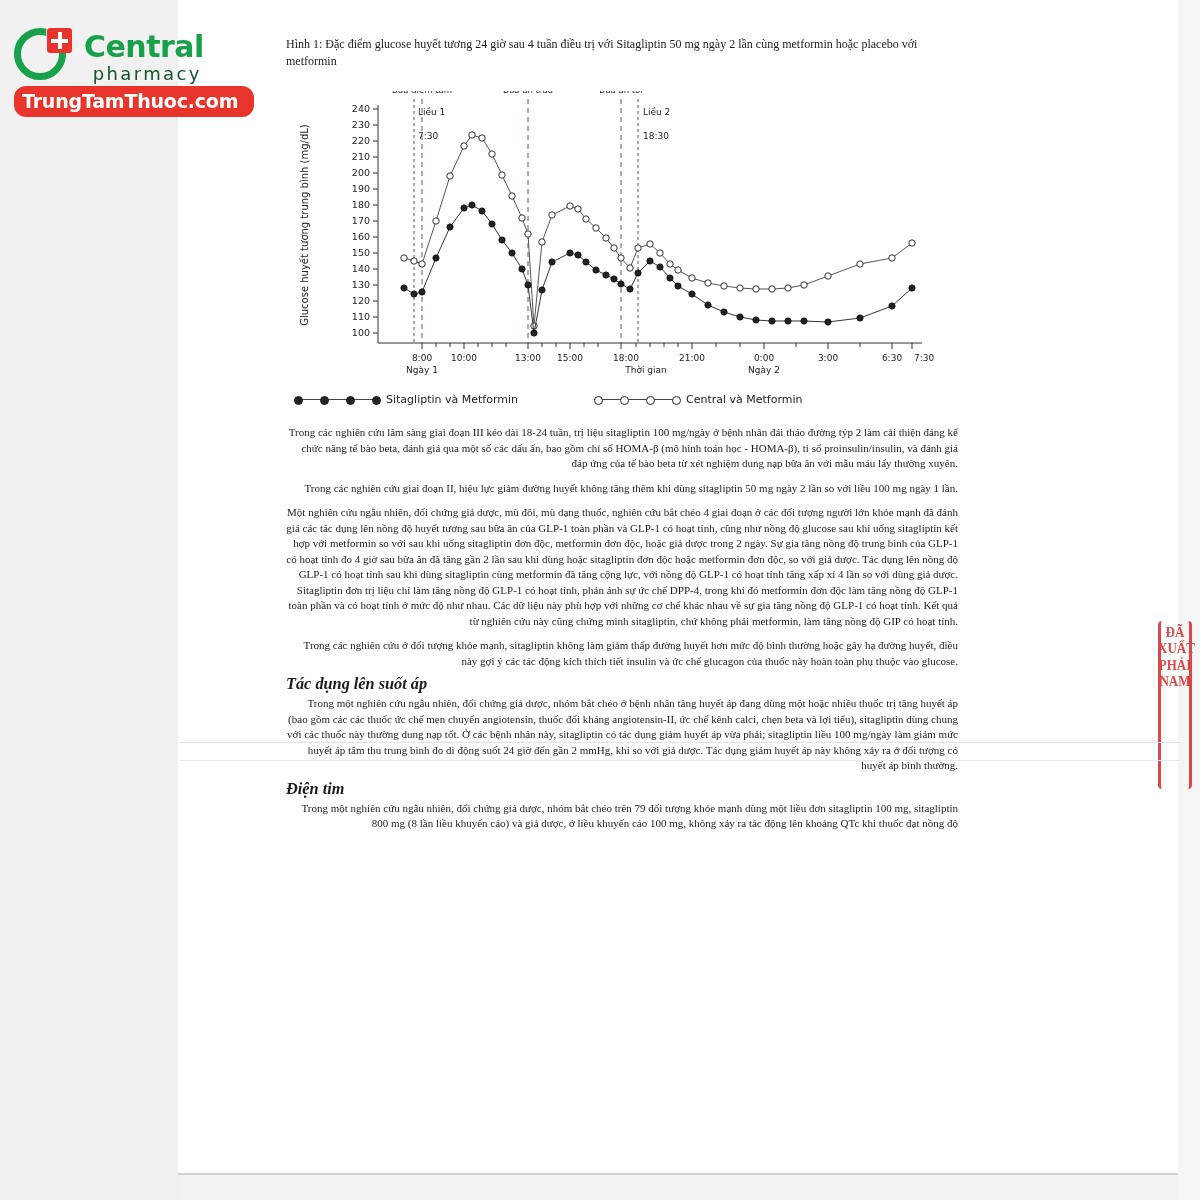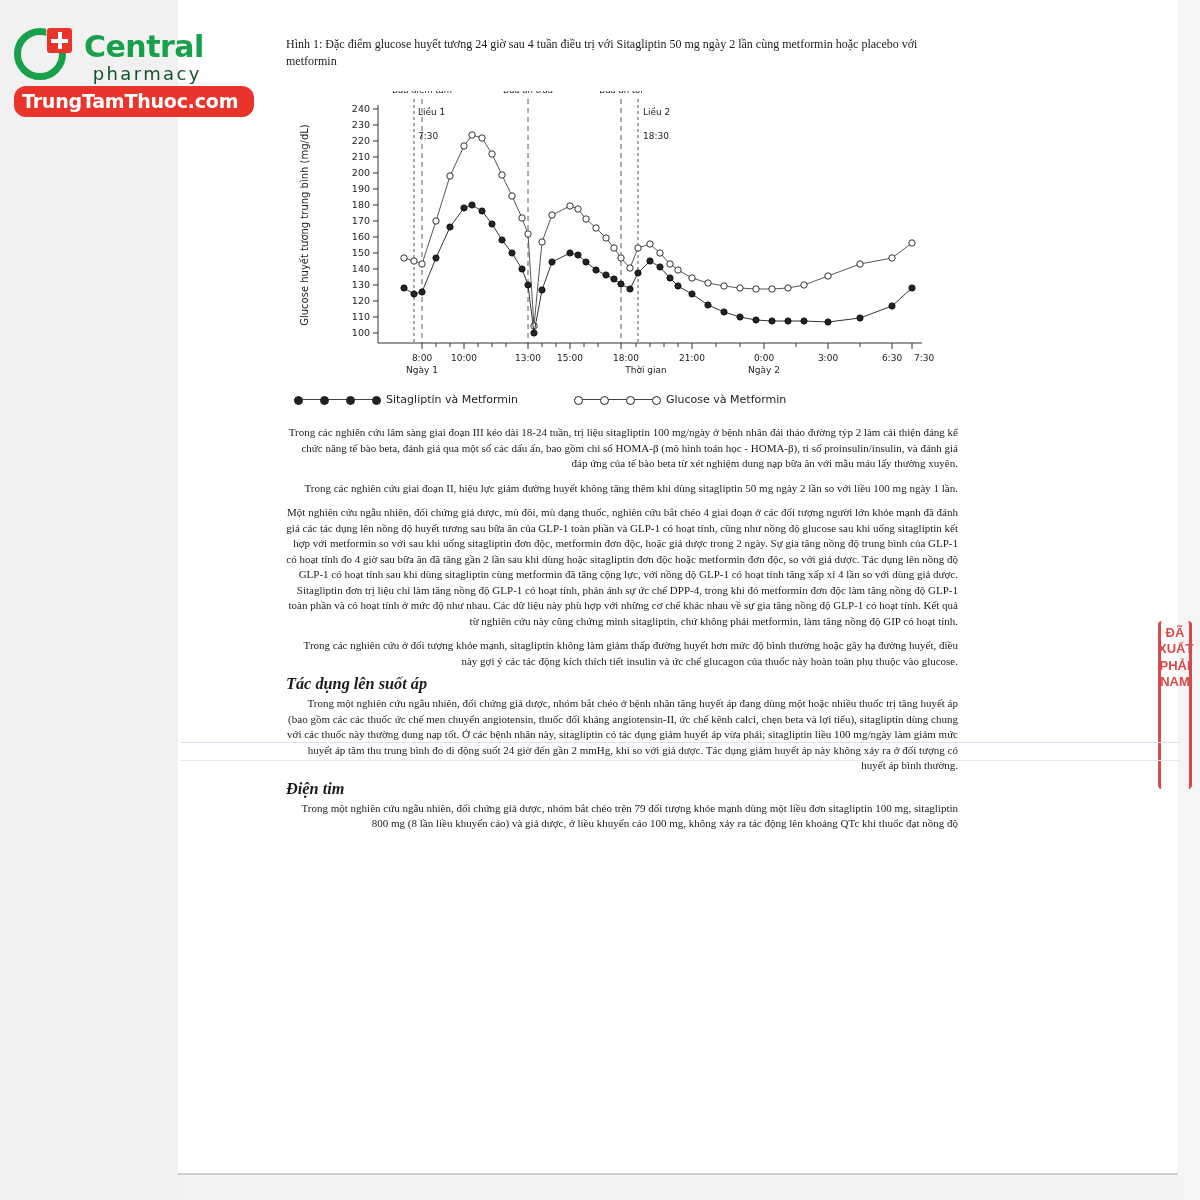--- a/index.html
+++ b/index.html
@@ -59,33 +59,33 @@
   }
   .fig-caption{font-size:12px;line-height:1.38;margin:0 0 22px 0;}
   .para{font-size:11px;line-height:1.41;margin:0 0 0 0;text-align:right;}
   .para + .para{margin-top:9px;}
   .sec-head{font-size:16.3px;line-height:1.41;font-style:italic;font-weight:bold;margin:4px 0 0 0;}
 
   
   .chart-box{position:relative;width:650px;height:330px;margin:6px 0 4px 0;}
   .chart-svg{display:block;}
   .legend{
-    display:flex;gap:56px;align-items:center;margin-left:8px;margin-top:2px;
+    display:flex;gap:76px;align-items:center;margin-left:8px;margin-top:2px;
     font-family:"DejaVu Sans", sans-serif;font-size:11px;color:#222;
   }
   .legend-item{display:flex;align-items:center;gap:6px;}
   .leg-line{width:86px;height:1px;background:#444;position:relative;}
   .leg-dot{position:absolute;top:-3px;width:7px;height:7px;border-radius:50%;border:1px solid #222;}
   .leg-dot.filled{background:#222;}
   .leg-dot.open{background:#fff;}
 
   
   .stamp{
     position:absolute;right:8px;top:625px;width:34px;height:160px;
-    color:#d42a2a;font-family:Liberation Sans, sans-serif;font-size:13px;font-weight:bold;
+    color:#d42a2a;font-family:Liberation Serif, serif;font-size:13px;font-weight:bold;
     line-height:1.25;text-align:center;opacity:.85;
   }
   .stamp div{transform:scaleY(1.05);}
   .stamp .band{
     position:absolute;left:0;top:0;width:34px;height:160px;border-left:3px solid #d42a2a;border-right:3px solid #d42a2a;
     border-radius:4px;box-sizing:border-box;
   }
 
   
   .scanline{position:absolute;left:180px;top:742px;width:1000px;height:1px;background:#d8e3ef;}
@@ -332,21 +332,21 @@
         </span>
         <span>Sitagliptin và Metformin</span>
       </div>
       <div class="legend-item">
         <span class="leg-line">
           <span class="leg-dot open" style="left:0"></span>
           <span class="leg-dot open" style="left:26px"></span>
           <span class="leg-dot open" style="left:52px"></span>
           <span class="leg-dot open" style="left:78px"></span>
         </span>
-        <span>Glucose và Metformin</span>
+        <span>Central và Metformin</span>
       </div>
     </div>
   </div>
 
   <p class="para">Trong các nghiên cứu lâm sàng giai đoạn III kéo dài 18-24 tuần, trị liệu sitagliptin 100 mg/ngày ở bệnh nhân đái tháo đường týp 2 làm cải thiện đáng kể chức năng tế bào beta, đánh giá qua một số các dấu ấn, bao gồm chỉ số HOMA-β (mô hình toán học - HOMA-β), tỉ số proinsulin/insulin, và đánh giá đáp ứng của tế bào beta từ xét nghiệm dung nạp bữa ăn với mẫu máu lấy thường xuyên.</p>
   <p class="para">Trong các nghiên cứu giai đoạn II, hiệu lực giảm đường huyết không tăng thêm khi dùng sitagliptin 50 mg ngày 2 lần so với liều 100 mg ngày 1 lần.</p>
   <p class="para">Một nghiên cứu ngẫu nhiên, đối chứng giả dược, mù đôi, mù dạng thuốc, nghiên cứu bắt chéo 4 giai đoạn ở các đối tượng người lớn khỏe mạnh đã đánh giá các tác dụng lên nồng độ huyết tương sau bữa ăn của GLP-1 toàn phần và GLP-1 có hoạt tính, cũng như nồng độ glucose sau khi uống sitagliptin kết hợp với metformin so với sau khi uống sitagliptin đơn độc, metformin đơn độc, hoặc giả dược trong 2 ngày. Sự gia tăng nồng độ trung bình của GLP-1 có hoạt tính đo 4 giờ sau bữa ăn đã tăng gần 2 lần sau khi dùng hoặc sitagliptin đơn độc hoặc metformin đơn độc, so với giả dược. Tác dụng lên nồng độ GLP-1 có hoạt tính sau khi dùng sitagliptin cùng metformin đã tăng cộng lực, với nồng độ GLP-1 có hoạt tính tăng xấp xỉ 4 lần so với dùng giả dược. Sitagliptin đơn trị liệu chỉ làm tăng nồng độ GLP-1 có hoạt tính, phản ánh sự ức chế DPP-4, trong khi đó metformin đơn độc làm tăng nồng độ GLP-1 toàn phần và có hoạt tính ở mức độ như nhau. Các dữ liệu này phù hợp với những cơ chế khác nhau về sự gia tăng nồng độ GLP-1 có hoạt tính. Kết quả từ nghiên cứu này cũng chứng minh sitagliptin, chứ không phải metformin, làm tăng nồng độ GIP có hoạt tính.</p>
   <p class="para">Trong các nghiên cứu ở đối tượng khỏe mạnh, sitagliptin không làm giảm thấp đường huyết hơn mức độ bình thường hoặc gây hạ đường huyết, điều này gợi ý các tác động kích thích tiết insulin và ức chế glucagon của thuốc này hoàn toàn phụ thuộc vào glucose.</p>
 
   <p class="sec-head">Tác dụng lên suốt áp</p>

